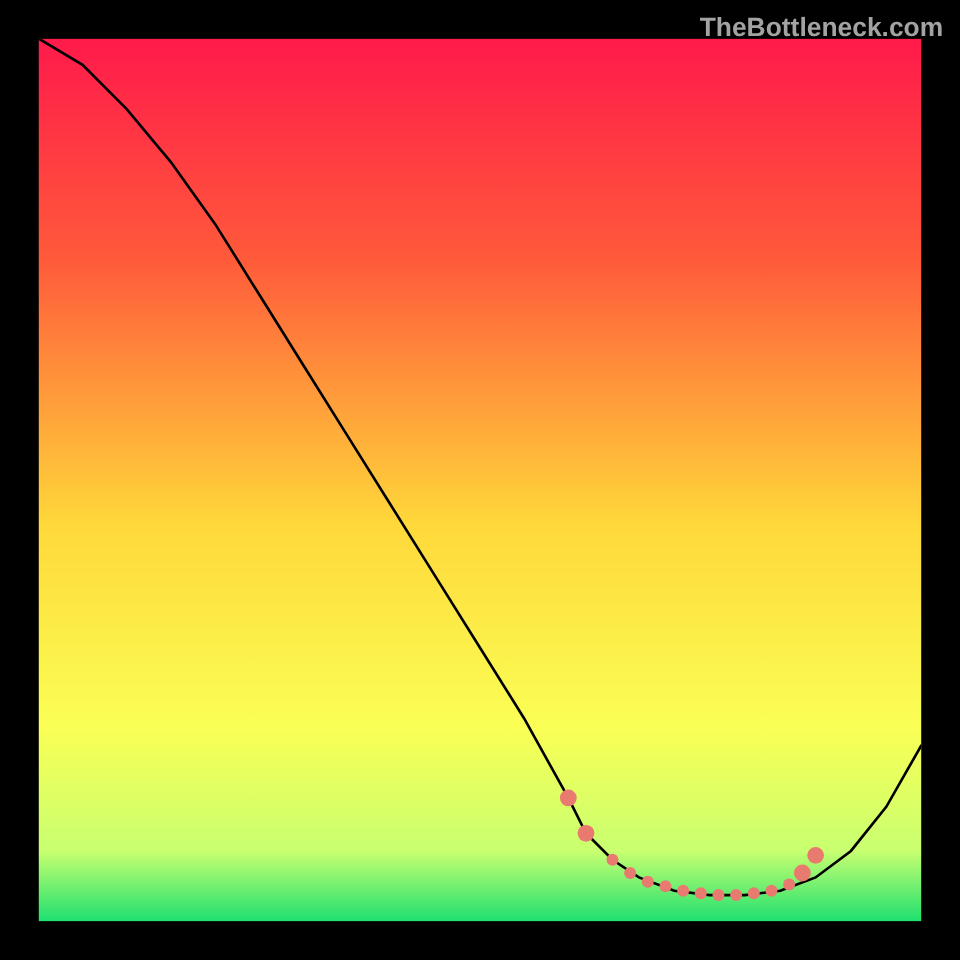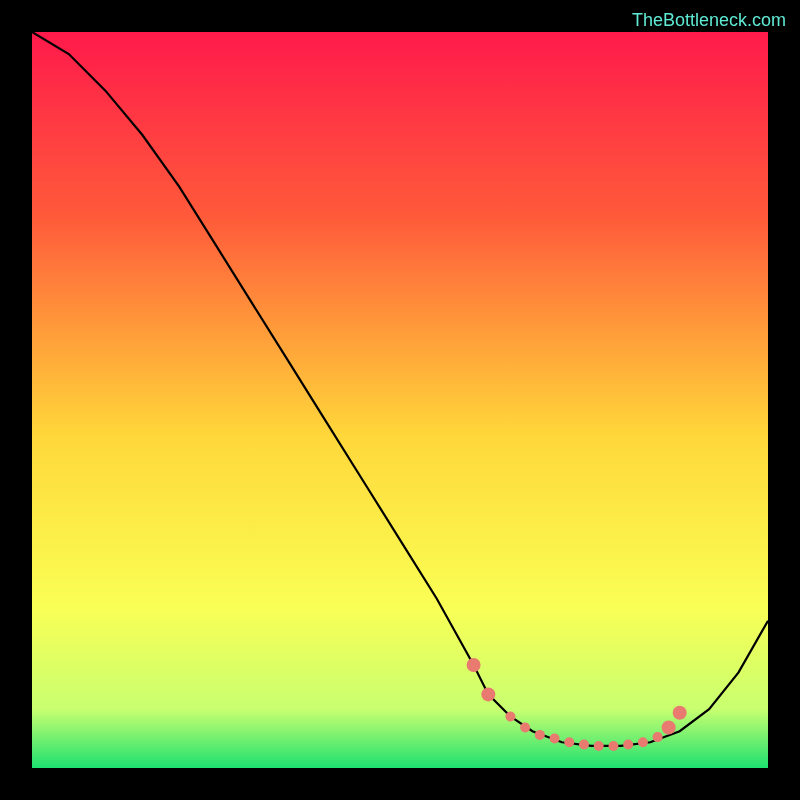--- a/index.html
+++ b/index.html
@@ -1,17 +1,17 @@
 <!DOCTYPE html>
 <html><head>
 <meta charset="utf-8">
 <style>
   * { margin: 0; padding: 0; box-sizing: border-box; }
   body { width: 800px; height: 800px; background: #000; position: relative; font-family: Arial, sans-serif; }
-  .watermark { position: absolute; top: 10px; right: 14px; font-size: 18px; font-weight: normal; color: #5eead4; z-index: 10; }
+  .watermark { position: absolute; top: 10px; right: 14px; font-size: 22px; font-weight: bold; color: #a3a3a3; z-index: 10; }
   .frame { position: absolute; left: 32px; top: 32px; width: 736px; height: 736px; background: #000; }
   .plot-area { position: absolute; left: 0; top: 0; width: 736px; height: 736px; overflow: hidden; }
   svg.bg { position: absolute; left: 0; top: 0; width: 736px; height: 736px; }
   svg.overlay { position: absolute; left: 0; top: 0; width: 736px; height: 736px; }
 </style>
 </head>
 <body>
 
 <div class="watermark">TheBottleneck.com</div>
 

